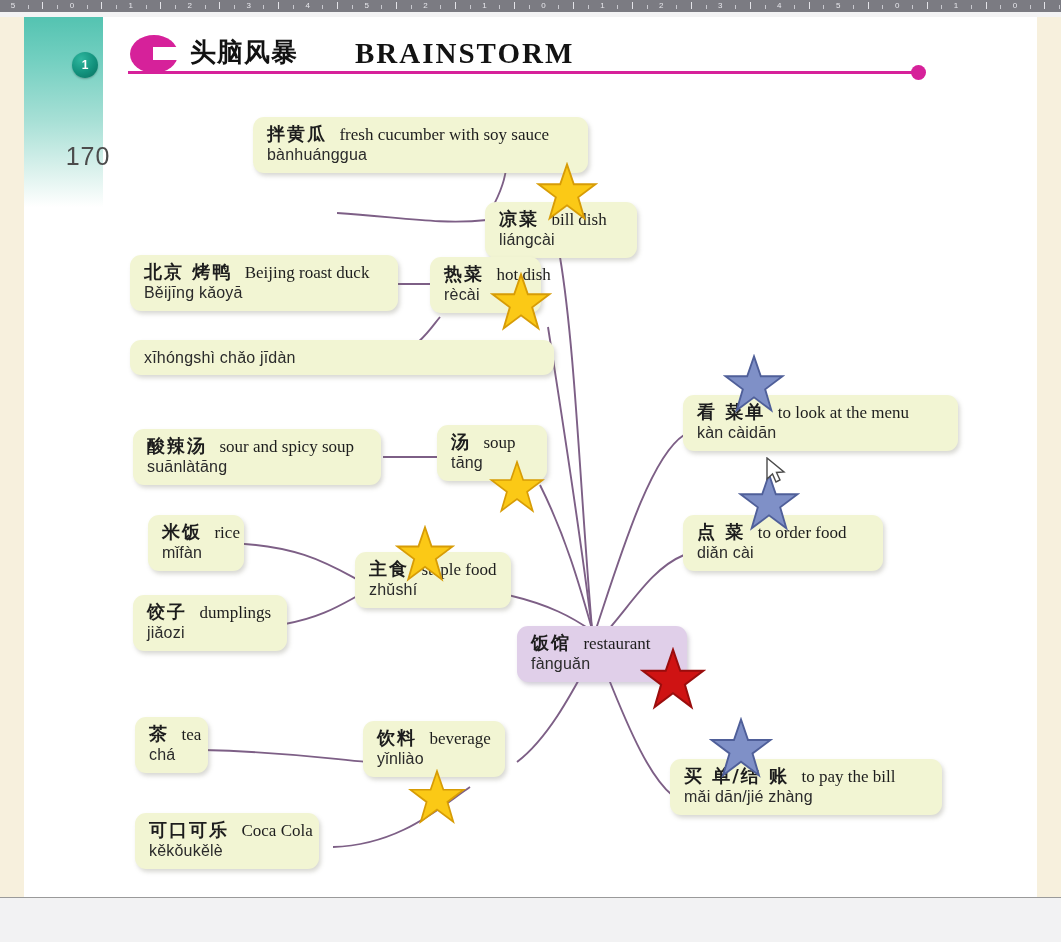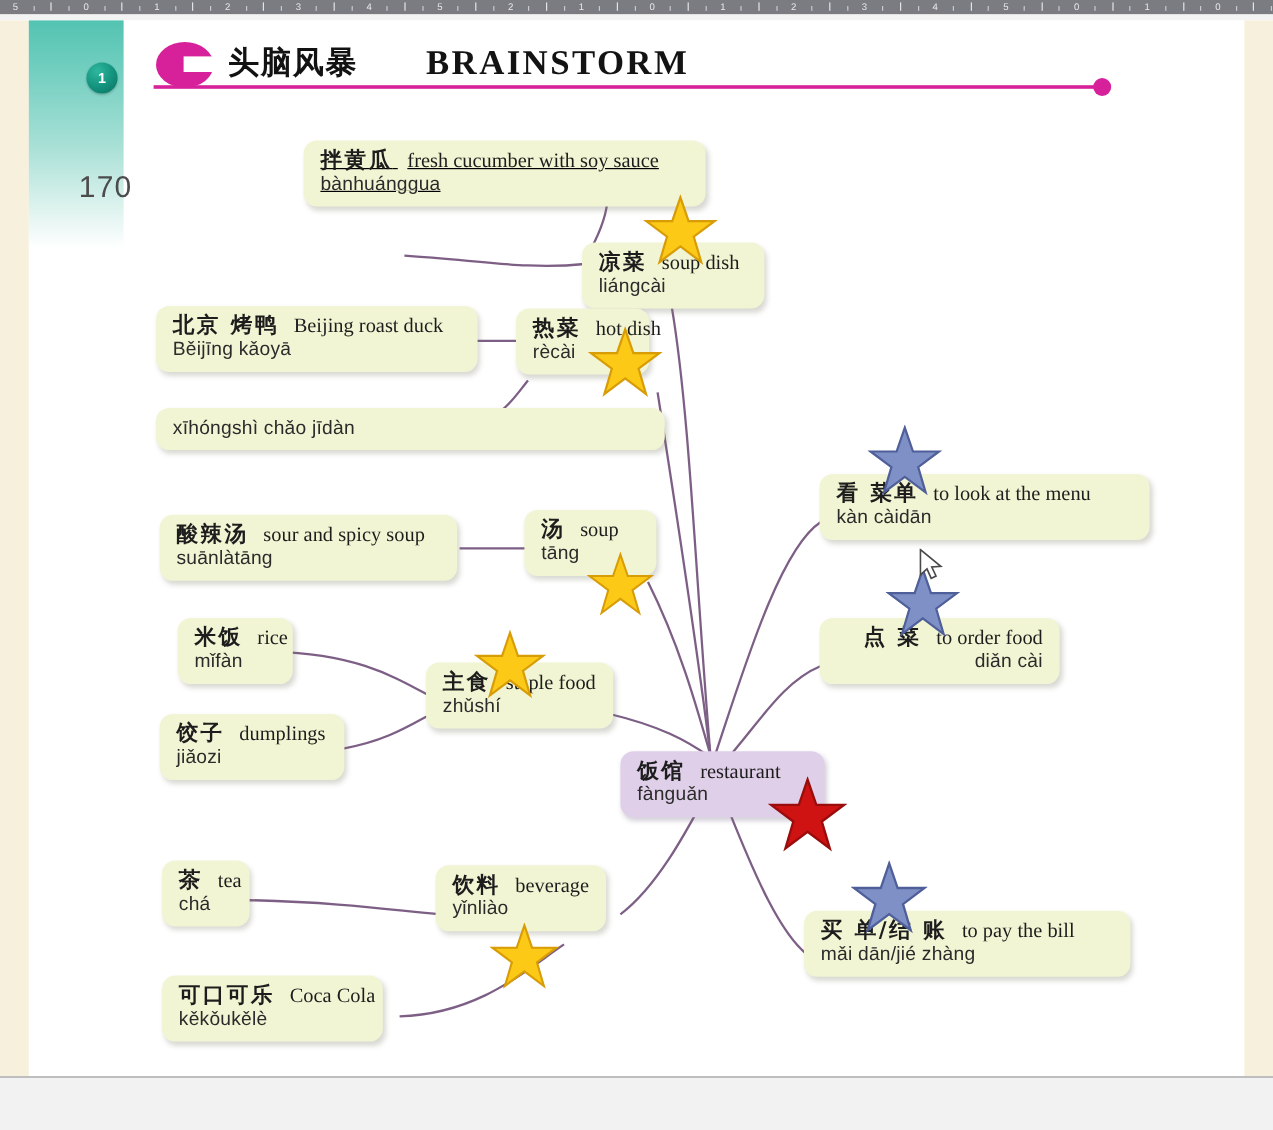--- a/index.html
+++ b/index.html
@@ -250,33 +250,33 @@
         <path d="M517 745 C 550 720, 575 670, 594 635"></path>
 
         <path d="M596 612 C 620 540, 650 440, 684 418"></path>
 
         <path d="M600 622 C 630 590, 650 552, 684 538"></path>
 
         <path d="M608 660 C 630 715, 650 760, 672 778"></path>
       </g>
     </svg>
 
-    <div class="node" style="left:253px;top:100px;width:335px;text-decoration:underline;">
+    <div class="node" style="left:253px;top:100px;width:335px;">
       <div class="l1">
         <span class="cn">拌黄瓜</span>
         <span class="en">fresh cucumber with soy sauce</span>
       </div>
       <span class="py">bànhuánggua</span>
     </div>
 
 
     <div class="node" style="left:485px;top:185px;width:152px;">
       <div class="l1">
         <span class="cn">凉菜</span>
-        <span class="en">soup dish</span>
+        <span class="en">bill dish</span>
       </div>
       <span class="py">liángcài</span>
     </div>
 
     <div class="node" style="left:130px;top:238px;width:268px;">
       <div class="l1">
         <span class="cn">北京 烤鸭</span>
         <span class="en">Beijing roast duck</span>
       </div>
       <span class="py">Běijīng kǎoyā</span>
@@ -367,21 +367,21 @@
     </div>
 
     <div class="node" style="left:683px;top:378px;width:275px;">
       <div class="l1">
         <span class="cn">看 菜单</span>
         <span class="en">to look at the menu</span>
       </div>
       <span class="py">kàn càidān</span>
     </div>
 
-    <div class="node" style="left:683px;top:498px;width:200px;text-align:right;">
+    <div class="node" style="left:683px;top:498px;width:200px;">
       <div class="l1">
         <span class="cn">点 菜</span>
         <span class="en">to order food</span>
       </div>
       <span class="py">diǎn cài</span>
     </div>
 
     <div class="node" style="left:670px;top:742px;width:272px;">
       <div class="l1">
         <span class="cn">买 单/结 账</span>

